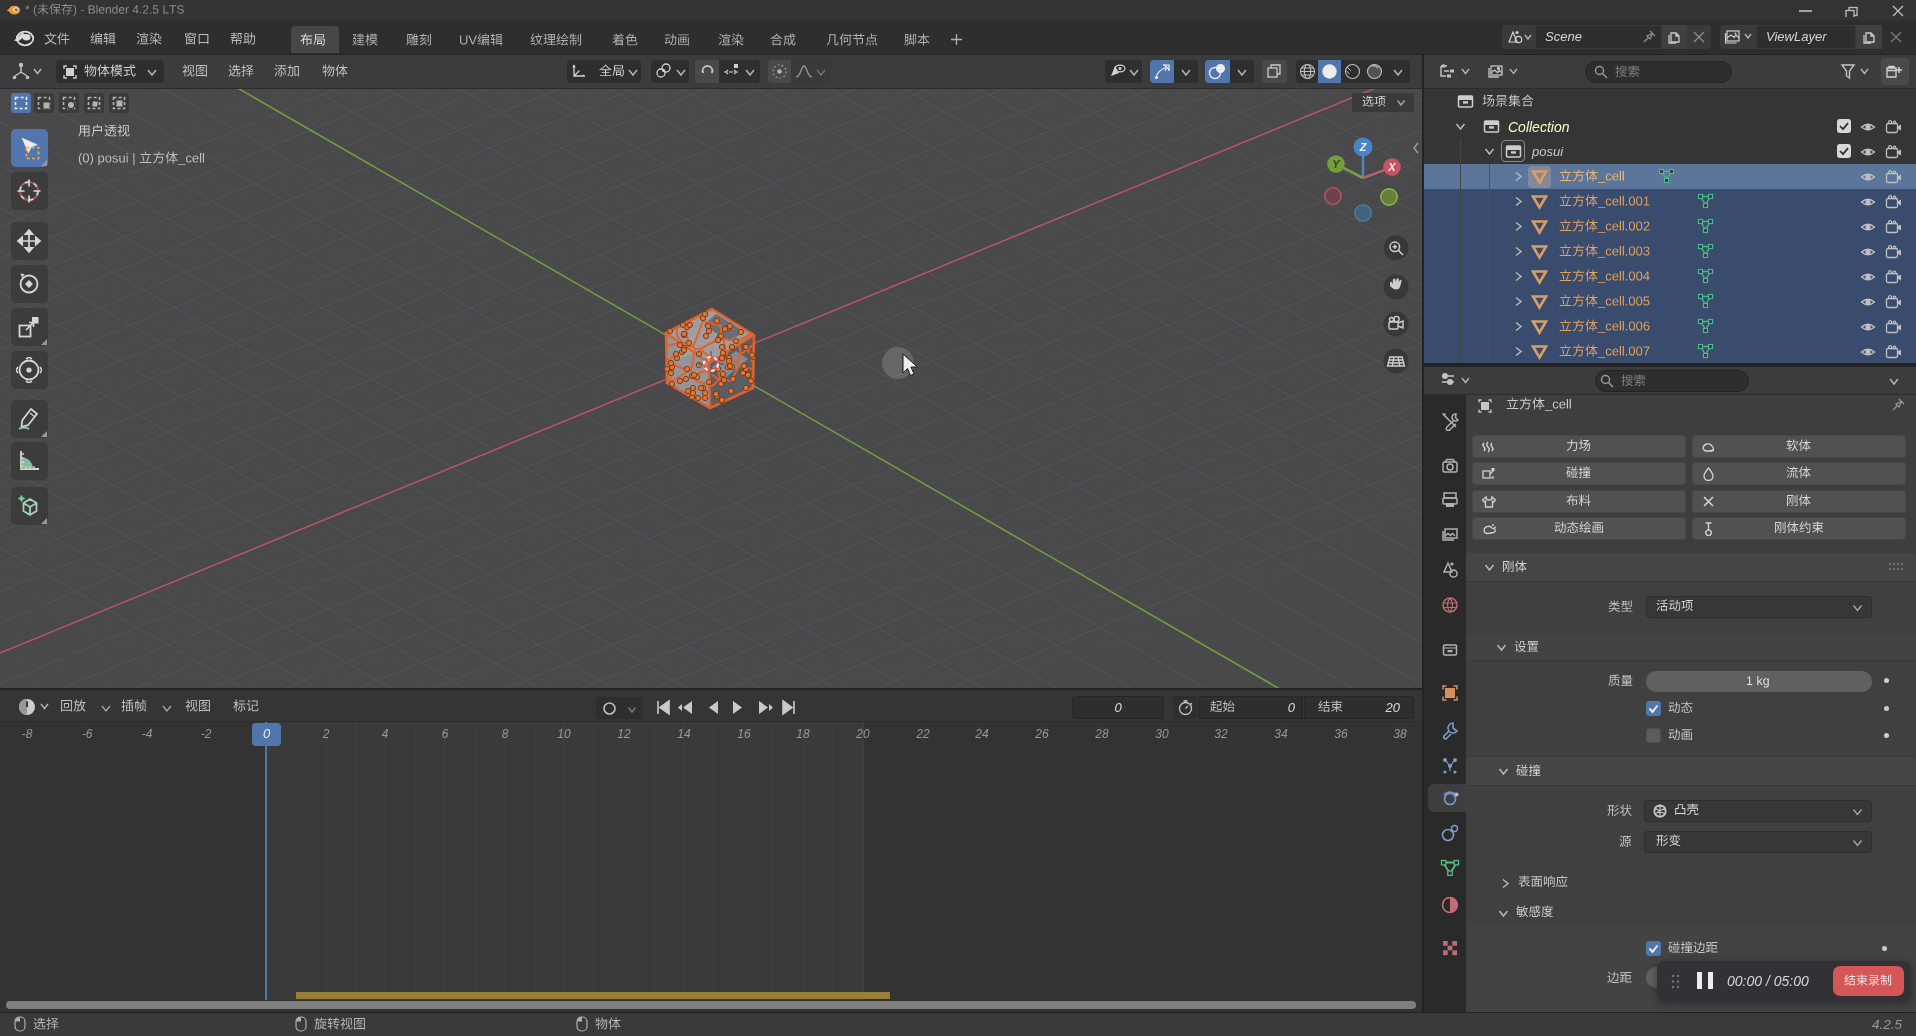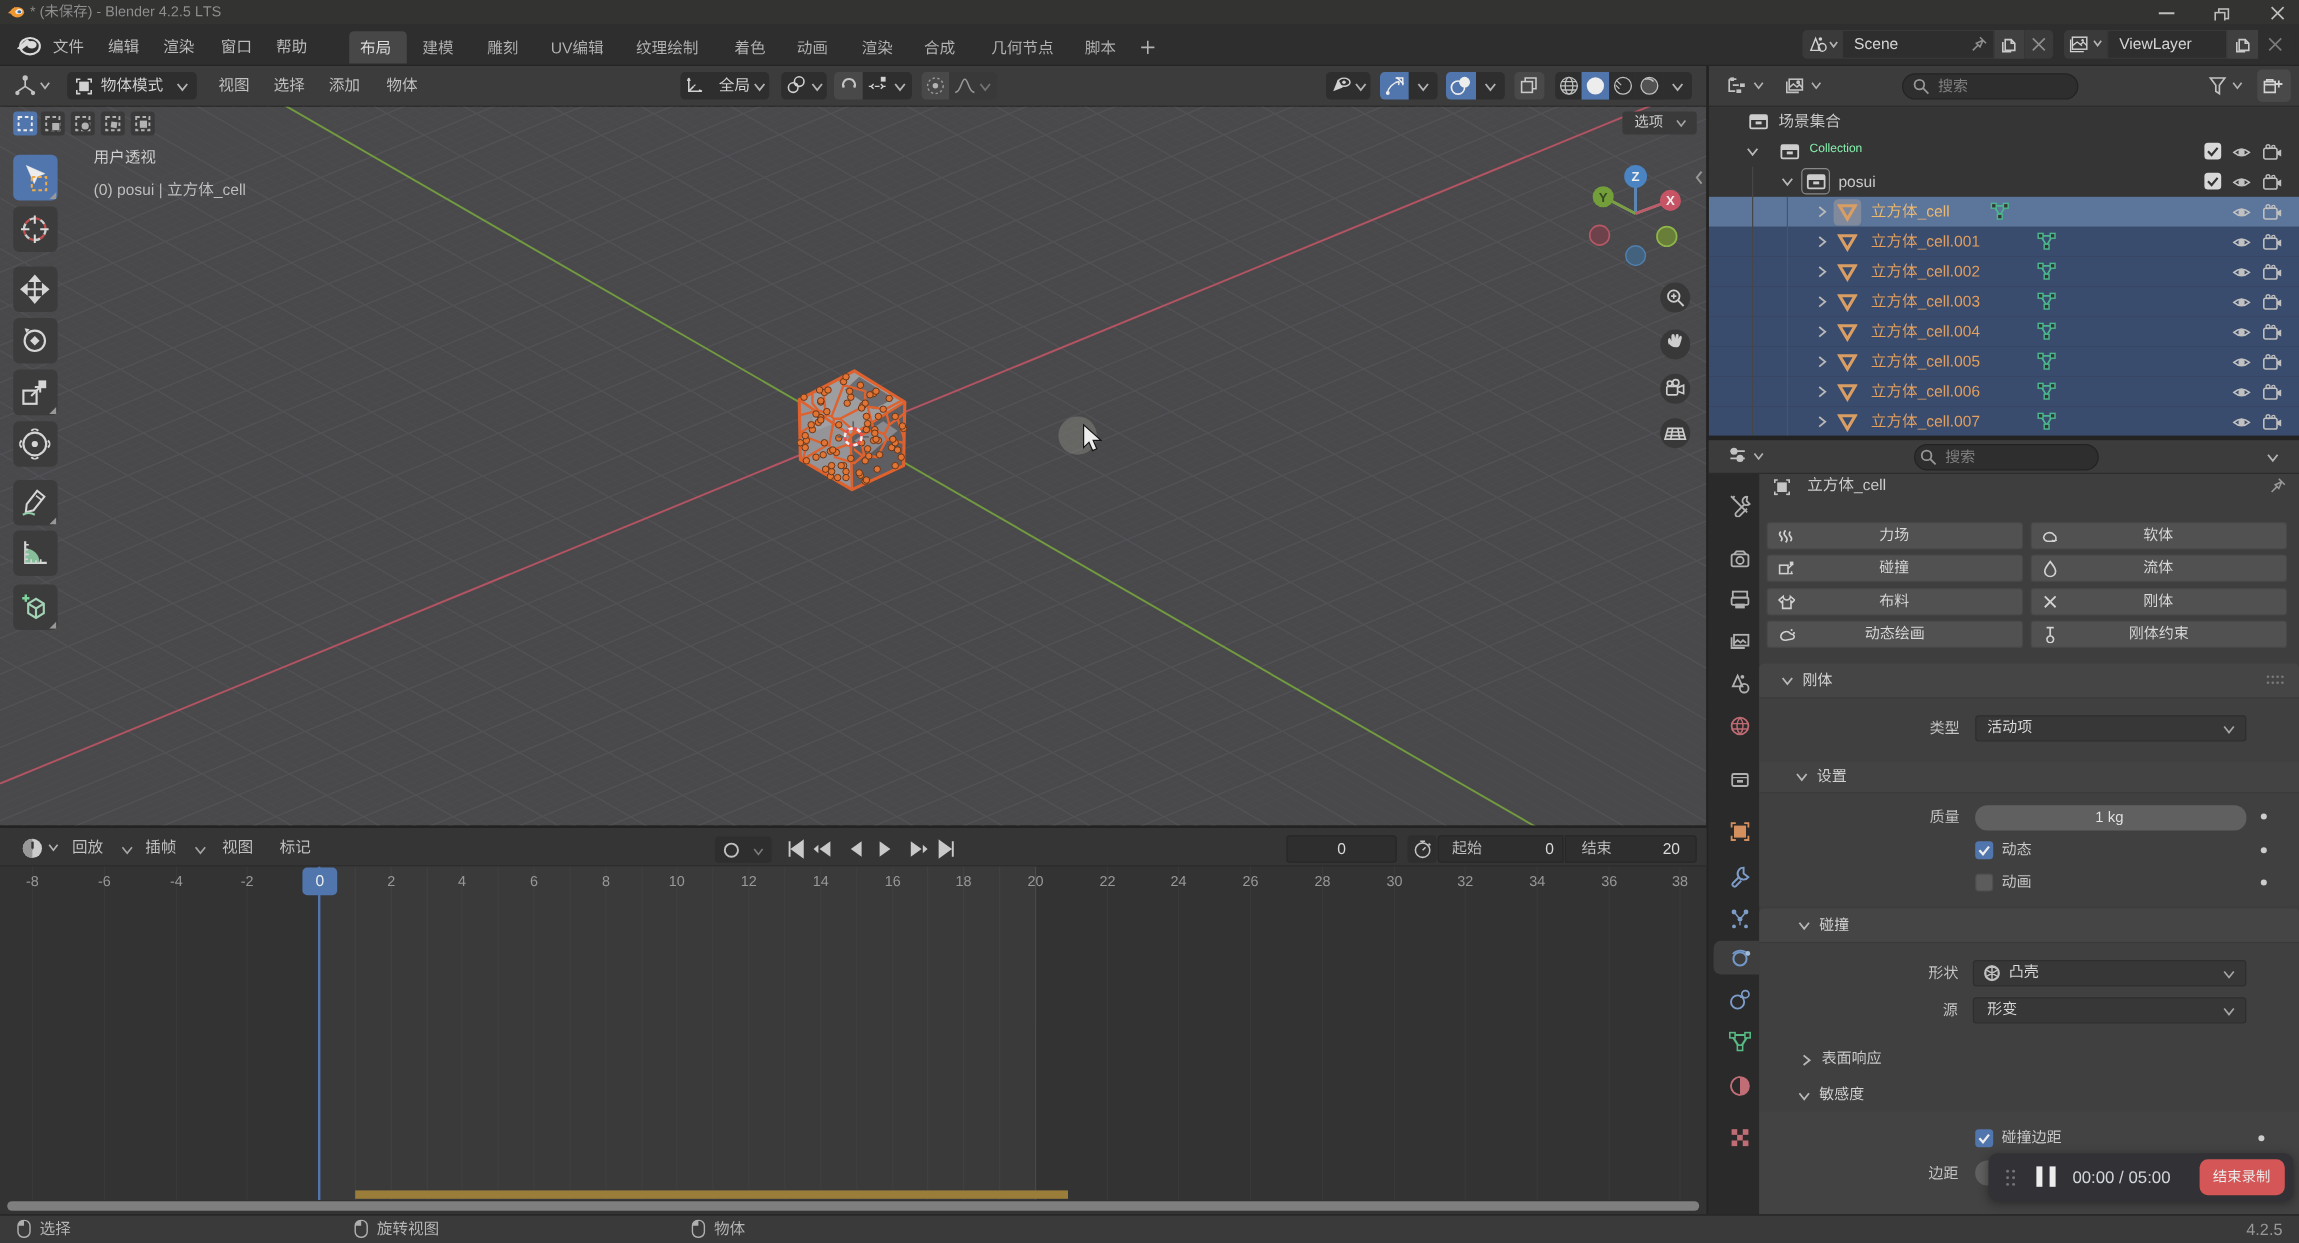--- a/index.html
+++ b/index.html
@@ -1,16 +1,16 @@
 <!DOCTYPE html>
 <html><head><meta charset="utf-8"><style>
 html,body{margin:0;padding:0;background:#2b2b2b;}
 *{box-sizing:border-box;}
 #root{position:relative;width:1916px;height:1036px;overflow:hidden;
- font-family:"Liberation Sans",sans-serif;-webkit-font-smoothing:antialiased;}
+ font-family:"Liberation Sans",sans-serif;font-style:italic;-webkit-font-smoothing:antialiased;}
 .abs{position:absolute;}
 </style></head><body>
 <div id="root">
 <div class="abs" style="left:0px;top:0px;width:1916px;height:20px;background:#333332;"></div><svg class="abs" style="left:6px;top:3px" width="15" height="13" viewBox="0 0 24 20">
 <ellipse cx="13.5" cy="11" rx="9" ry="7" fill="#ed9632"></ellipse>
       <ellipse cx="15.5" cy="10" rx="4.7" ry="3.6" fill="#ededed"></ellipse>
 <ellipse cx="16.2" cy="10.5" rx="2.6" ry="2" fill="#396b9d"></ellipse>
       <path d="M1 12 L10 4 L14 7 L5 13 Z" fill="#ed9632"></path>
     </svg><svg style="position:absolute;left:25px;top:3px;overflow:visible" width="161" height="16">
       <path fill="#8f8f8f" d="M2.7 4 4.2 3.4 4.5 4.2 2.8 4.6 3.9 6.1 3.2 6.5 2.3 5 1.4 6.5 0.7 6.1 1.8 4.6 0.2 4.2 0.5 3.4 2 4 2 2.3H2.7Z M8.7 7.4Q8.7 5.7 9.3 4.4Q9.8 3.1 10.9 1.9H11.9Q10.8 3.1 10.3 4.5Q9.8 5.8 9.8 7.5Q9.8 9.1 10.3 10.4Q10.8 11.8 11.9 13H10.9Q9.8 11.8 9.3 10.5Q8.7 9.1 8.7 7.5Z M17.5 0.5V2.4H13.6V3.3H17.5V5.4H12.7V6.3H17C15.9 7.8 14.1 9.3 12.4 10.1C12.6 10.3 12.9 10.6 13.1 10.8C14.7 10 16.3 8.6 17.5 7V11.5H18.5V7C19.6 8.6 21.3 10.1 22.9 10.9C23.1 10.6 23.4 10.3 23.6 10.1C21.9 9.3 20.1 7.8 19 6.3H23.3V5.4H18.5V3.3H22.5V2.4H18.5V0.5Z M29.4 1.8H33.9V4.1H29.4ZM28.6 1V4.9H31.2V6.4H27.7V7.2H30.6C29.8 8.5 28.6 9.7 27.3 10.3C27.5 10.5 27.8 10.8 27.9 11C29.1 10.3 30.3 9.1 31.2 7.8V11.5H32.1V7.7C32.9 9.1 34 10.3 35.1 11C35.3 10.8 35.6 10.5 35.8 10.3C34.6 9.7 33.4 8.5 32.6 7.2H35.4V6.4H32.1V4.9H34.8V1ZM27.3 0.5C26.6 2.3 25.5 4.1 24.3 5.3C24.4 5.5 24.7 6 24.8 6.2C25.2 5.7 25.7 5.2 26.1 4.6V11.5H26.9V3.3C27.4 2.5 27.8 1.6 28.2 0.8Z M43.4 6.4V7.4H40V8.2H43.4V10.4C43.4 10.6 43.3 10.7 43.1 10.7C42.9 10.7 42.2 10.7 41.4 10.7C41.5 10.9 41.6 11.3 41.7 11.5C42.7 11.5 43.4 11.5 43.8 11.4C44.2 11.2 44.3 11 44.3 10.5V8.2H47.5V7.4H44.3V6.7C45.1 6.1 46.1 5.4 46.7 4.7L46.2 4.2L46 4.3H41V5.1H45.1C44.6 5.6 44 6.1 43.4 6.4ZM40.6 0.5C40.5 1 40.3 1.5 40.1 2.1H36.8V2.9H39.7C39 4.6 37.8 6.1 36.4 7.2C36.5 7.4 36.7 7.7 36.8 8C37.3 7.6 37.8 7.2 38.3 6.7V11.5H39.2V5.6C39.8 4.8 40.3 3.9 40.7 2.9H47.3V2.1H41.1C41.3 1.6 41.4 1.2 41.5 0.7Z M51.3 7.5Q51.3 9.2 50.7 10.5Q50.2 11.9 49.1 13H48.1Q49.2 11.8 49.7 10.5Q50.2 9.1 50.2 7.5Q50.2 5.8 49.7 4.5Q49.2 3.1 48.1 1.9H49.1Q50.2 3.1 50.7 4.4Q51.3 5.8 51.3 7.4Z M55.9 7.8V6.9H58.8V7.8Z M70 8.2Q70 9.3 69.2 9.9Q68.4 10.6 67 10.6H63.6V2.3H66.6Q69.6 2.3 69.6 4.3Q69.6 5 69.1 5.5Q68.7 6 68 6.2Q69 6.3 69.5 6.9Q70 7.4 70 8.2ZM68.4 4.4Q68.4 3.8 68 3.5Q67.5 3.2 66.6 3.2H64.8V5.8H66.6Q67.5 5.8 68 5.5Q68.4 5.1 68.4 4.4ZM68.9 8.1Q68.9 6.7 66.8 6.7H64.8V9.7H66.9Q68 9.7 68.4 9.3Q68.9 8.9 68.9 8.1Z M71.5 10.6V1.9H72.5V10.6Z M74.9 7.6Q74.9 8.7 75.4 9.3Q75.8 9.9 76.7 9.9Q77.4 9.9 77.8 9.6Q78.2 9.3 78.4 8.9L79.3 9.2Q78.7 10.7 76.7 10.7Q75.3 10.7 74.6 9.8Q73.8 9 73.8 7.3Q73.8 5.8 74.6 4.9Q75.3 4.1 76.7 4.1Q79.5 4.1 79.5 7.5V7.6ZM78.4 6.8Q78.3 5.8 77.9 5.3Q77.4 4.9 76.7 4.9Q75.9 4.9 75.4 5.4Q75 5.9 75 6.8Z M84.8 10.6V6.5Q84.8 5.9 84.7 5.6Q84.6 5.2 84.3 5.1Q84.1 4.9 83.5 4.9Q82.8 4.9 82.3 5.4Q81.9 6 81.9 6.9V10.6H80.8V5.6Q80.8 4.5 80.8 4.2H81.8Q81.8 4.2 81.8 4.4Q81.8 4.5 81.8 4.7Q81.8 4.8 81.8 5.3H81.9Q82.2 4.6 82.7 4.4Q83.2 4.1 83.9 4.1Q84.9 4.1 85.4 4.6Q85.9 5.1 85.9 6.3V10.6Z M91.5 9.5Q91.2 10.1 90.7 10.4Q90.2 10.7 89.5 10.7Q88.3 10.7 87.7 9.9Q87.2 9.1 87.2 7.4Q87.2 4.1 89.5 4.1Q90.2 4.1 90.7 4.4Q91.2 4.6 91.5 5.2H91.5L91.5 4.5V1.9H92.5V9.3Q92.5 10.2 92.6 10.6H91.6Q91.6 10.5 91.5 10.1Q91.5 9.8 91.5 9.5ZM88.3 7.4Q88.3 8.7 88.6 9.3Q89 9.9 89.8 9.9Q90.7 9.9 91.1 9.2Q91.5 8.6 91.5 7.3Q91.5 6.1 91.1 5.5Q90.7 4.9 89.8 4.9Q89 4.9 88.6 5.5Q88.3 6.1 88.3 7.4Z M95 7.6Q95 8.7 95.4 9.3Q95.9 9.9 96.7 9.9Q97.4 9.9 97.8 9.6Q98.2 9.3 98.4 8.9L99.3 9.2Q98.8 10.7 96.7 10.7Q95.3 10.7 94.6 9.8Q93.9 9 93.9 7.3Q93.9 5.8 94.6 4.9Q95.3 4.1 96.7 4.1Q99.5 4.1 99.5 7.5V7.6ZM98.4 6.8Q98.3 5.8 97.9 5.3Q97.5 4.9 96.7 4.9Q95.9 4.9 95.5 5.4Q95 5.9 95 6.8Z M100.9 10.6V5.7Q100.9 5 100.8 4.2H101.8Q101.9 5.3 101.9 5.5H101.9Q102.1 4.7 102.5 4.4Q102.8 4.1 103.4 4.1Q103.6 4.1 103.8 4.2V5.1Q103.6 5.1 103.3 5.1Q102.6 5.1 102.3 5.6Q101.9 6.2 101.9 7.3V10.6Z M112.5 8.7V10.6H111.5V8.7H107.6V7.9L111.4 2.3H112.5V7.9H113.7V8.7ZM111.5 3.5Q111.5 3.5 111.4 3.8Q111.2 4.1 111.1 4.2L109 7.3L108.7 7.7L108.6 7.9H111.5Z M115.1 10.6V9.3H116.3V10.6Z M118 10.6V9.8Q118.3 9.1 118.7 8.6Q119.1 8.1 119.6 7.7Q120.1 7.2 120.5 6.9Q121 6.5 121.4 6.1Q121.8 5.8 122 5.4Q122.2 5 122.2 4.5Q122.2 3.8 121.8 3.4Q121.4 3 120.7 3Q120 3 119.6 3.4Q119.2 3.8 119.1 4.4L118 4.3Q118.1 3.4 118.9 2.8Q119.6 2.2 120.7 2.2Q122 2.2 122.6 2.8Q123.3 3.4 123.3 4.4Q123.3 4.9 123.1 5.4Q122.9 5.9 122.4 6.3Q122 6.8 120.8 7.8Q120.1 8.4 119.7 8.8Q119.3 9.3 119.1 9.7H123.4V10.6Z M125.1 10.6V9.3H126.3V10.6Z M133.5 7.9Q133.5 9.2 132.8 9.9Q132 10.7 130.6 10.7Q129.5 10.7 128.7 10.2Q128 9.7 127.9 8.7L128.9 8.6Q129.3 9.8 130.6 9.8Q131.5 9.8 132 9.3Q132.4 8.8 132.4 7.9Q132.4 7.1 132 6.6Q131.5 6.2 130.7 6.2Q130.2 6.2 129.9 6.3Q129.5 6.4 129.1 6.7H128.1L128.4 2.3H133.1V3.2H129.3L129.2 5.8Q129.9 5.3 130.9 5.3Q132.1 5.3 132.8 6Q133.5 6.7 133.5 7.9Z M138.4 10.6V2.3H139.5V9.6H143.7V10.6Z M148.3 3.2V10.6H147.2V3.2H144.3V2.3H151.1V3.2Z M158.8 8.3Q158.8 9.4 157.9 10.1Q157 10.7 155.4 10.7Q152.4 10.7 151.9 8.6L153 8.4Q153.2 9.1 153.8 9.5Q154.4 9.8 155.5 9.8Q156.6 9.8 157.1 9.4Q157.7 9.1 157.7 8.3Q157.7 7.9 157.5 7.7Q157.4 7.4 157 7.3Q156.7 7.1 156.2 7Q155.8 6.9 155.2 6.8Q154.2 6.5 153.7 6.3Q153.2 6.1 152.9 5.8Q152.6 5.6 152.5 5.2Q152.3 4.9 152.3 4.4Q152.3 3.3 153.1 2.8Q153.9 2.2 155.4 2.2Q156.9 2.2 157.6 2.6Q158.3 3 158.6 4.1L157.5 4.3Q157.4 3.6 156.8 3.3Q156.3 3 155.4 3Q154.4 3 153.9 3.4Q153.4 3.7 153.4 4.3Q153.4 4.7 153.6 5Q153.8 5.2 154.2 5.4Q154.6 5.6 155.7 5.8Q156.1 5.9 156.5 6Q156.8 6.1 157.2 6.2Q157.5 6.3 157.8 6.5Q158.1 6.7 158.4 6.9Q158.6 7.2 158.7 7.5Q158.8 7.8 158.8 8.3Z"></path>
@@ -408,21 +408,21 @@
       <rect x="1.5" y="3" width="14" height="4" fill="#cdcdcd"></rect>
       <rect x="6" y="8.2" width="5" height="2.4" fill="#cdcdcd"></rect>
     </svg><svg style="position:absolute;left:1482px;top:94px;overflow:visible" width="53" height="17">
       <path fill="#c9c9c9" d="M5.3 5.8C5.5 5.7 5.9 5.6 6.5 5.6H7.4C6.9 7.1 5.9 8.3 4.7 9L4.6 8.3L3.2 8.8V4.6H4.6V3.7H3.2V0.7H2.2V3.7H0.7V4.6H2.2V9.1C1.6 9.4 1 9.6 0.5 9.8L0.8 10.8C1.9 10.3 3.4 9.7 4.7 9.2L4.7 9.1C4.9 9.2 5.3 9.5 5.4 9.6C6.7 8.7 7.7 7.3 8.3 5.6H9.4C8.6 8.4 7.1 10.6 4.9 11.9C5.1 12 5.5 12.3 5.7 12.5C7.9 11 9.4 8.7 10.3 5.6H11.2C11 9.5 10.7 10.9 10.4 11.3C10.2 11.5 10.1 11.5 9.9 11.5C9.7 11.5 9.2 11.5 8.6 11.4C8.8 11.7 8.9 12.1 8.9 12.4C9.5 12.4 10 12.4 10.3 12.4C10.7 12.3 10.9 12.2 11.2 11.9C11.6 11.4 11.9 9.8 12.2 5.2C12.2 5.1 12.2 4.7 12.2 4.7H7C8.3 3.9 9.6 2.8 11 1.6L10.3 1.1L10.1 1.1H4.9V2.1H9.1C7.9 3.1 6.7 4 6.2 4.2C5.7 4.6 5.3 4.8 4.9 4.9C5.1 5.1 5.3 5.6 5.3 5.8Z M16.1 3.1H22.8V4H16.1ZM16.1 1.7H22.8V2.5H16.1ZM16.4 7.7H22.6V8.9H16.4ZM21.1 10.6C22.3 11 23.8 11.8 24.5 12.3L25.2 11.7C24.4 11.1 22.9 10.4 21.7 10ZM16.8 10C16 10.6 14.7 11.2 13.6 11.6C13.8 11.7 14.1 12.1 14.3 12.3C15.4 11.8 16.8 11.1 17.7 10.3ZM18.6 4.9C18.8 5 18.9 5.2 19 5.4H13.7V6.3H25.2V5.4H20.1C19.9 5.2 19.7 4.9 19.5 4.6H23.8V1H15.2V4.6H19.3ZM15.5 6.9V9.6H19V11.5C19 11.7 19 11.7 18.8 11.7C18.6 11.7 18 11.7 17.3 11.7C17.4 11.9 17.6 12.2 17.6 12.5C18.5 12.5 19.1 12.5 19.5 12.3C19.9 12.2 20 12 20 11.5V9.6H23.5V6.9Z M32 7.6V8.5H26.7V9.3H31.1C29.9 10.3 28 11.1 26.4 11.5C26.6 11.7 26.9 12.1 27 12.3C28.7 11.8 30.6 10.8 32 9.7V12.5H33V9.6C34.3 10.8 36.3 11.7 38 12.2C38.1 12 38.4 11.6 38.6 11.4C37 11 35.1 10.2 33.9 9.3H38.3V8.5H33V7.6ZM32.4 4.3V5.1H29.2V4.3ZM32.1 0.7C32.3 1.1 32.5 1.5 32.7 1.9H29.7C30 1.5 30.2 1.1 30.5 0.7L29.4 0.5C28.9 1.6 27.8 3.1 26.4 4.2C26.6 4.3 26.9 4.6 27.1 4.8C27.5 4.5 27.9 4.1 28.2 3.8V7.9H29.2V7.5H37.9V6.7H33.3V5.8H37V5.1H33.3V4.3H37V3.6H33.3V2.7H37.5V1.9H33.7C33.5 1.5 33.2 0.9 32.9 0.5ZM32.4 3.6H29.2V2.7H32.4ZM32.4 5.8V6.7H29.2V5.8Z M45.7 0.5C44.4 2.5 42 4.2 39.5 5.2C39.8 5.4 40.1 5.8 40.2 6.1C40.9 5.8 41.6 5.4 42.2 5V5.7H48.8V4.8C49.5 5.2 50.2 5.6 50.9 6C51.1 5.6 51.4 5.3 51.6 5.1C49.5 4.2 47.7 3.1 46.2 1.5L46.6 0.9ZM42.6 4.8C43.7 4 44.7 3.2 45.6 2.2C46.6 3.2 47.6 4.1 48.7 4.8ZM41.5 7.2V12.5H42.5V11.7H48.6V12.4H49.6V7.2ZM42.5 10.8V8.1H48.6V10.8Z"></path>
     </svg><svg class="abs" style="left:1455px;top:121px" width="11" height="11">
       <path d="M1.5 3 l4 5 l4 -5" fill="none" stroke="#b8b8b8" stroke-width="1.5"></path>
     </svg><svg class="abs" style="left:1483px;top:118px" width="17" height="16" viewBox="0 0 17 16">
       <rect x="1.5" y="3" width="14" height="11" rx="1.2" fill="none" stroke="#cdcdcd" stroke-width="1.5"></rect>
       <rect x="1.5" y="3" width="14" height="4" fill="#cdcdcd"></rect>
       <rect x="6" y="8.2" width="5" height="2.4" fill="#cdcdcd"></rect>
-    </svg><div class="abs" style="left:1508px;top:119px;font-size:10px;color:#86efac;">Collection</div><div class="abs" style="left:1837px;top:119px;width:14px;height:14px;background:#d8d8d8;border-radius:3px;"></div><svg class="abs" style="left:1837px;top:119px" width="14" height="14">
+    </svg><div class="abs" style="left:1508px;top:119px;font-size:14px;color:#fef9c3;">Collection</div><div class="abs" style="left:1837px;top:119px;width:14px;height:14px;background:#d8d8d8;border-radius:3px;"></div><svg class="abs" style="left:1837px;top:119px" width="14" height="14">
       <path d="M3 7 l3 3.2 l5 -6" fill="none" stroke="#323232" stroke-width="1.8"></path>
     </svg><svg class="abs" style="left:1860px;top:120px" width="16" height="14" viewBox="0 0 16 14">
       <path d="M1.5 7 Q8 1.5 14.5 7 Q8 12.5 1.5 7 Z" fill="none" stroke="#c0c0c0" stroke-width="1.3"></path>
       <circle cx="8" cy="7" r="2.6" fill="#c0c0c0"></circle>
     </svg><svg class="abs" style="left:1885px;top:120px" width="17" height="14" viewBox="0 0 17 14">
       <rect x="1.5" y="3.5" width="11" height="9" rx="1.5" fill="none" stroke="#c0c0c0" stroke-width="1.3"></rect>
       <path d="M12.5 6.5 l3.5 -2 v6 l-3.5 -2" fill="#c0c0c0"></path>
       <circle cx="5" cy="2.2" r="1.6" fill="none" stroke="#c0c0c0" stroke-width="1.1"></circle>
       <circle cx="9.5" cy="2.4" r="1.3" fill="none" stroke="#c0c0c0" stroke-width="1.1"></circle>
     </svg><svg class="abs" style="left:1484px;top:146px" width="11" height="11">

